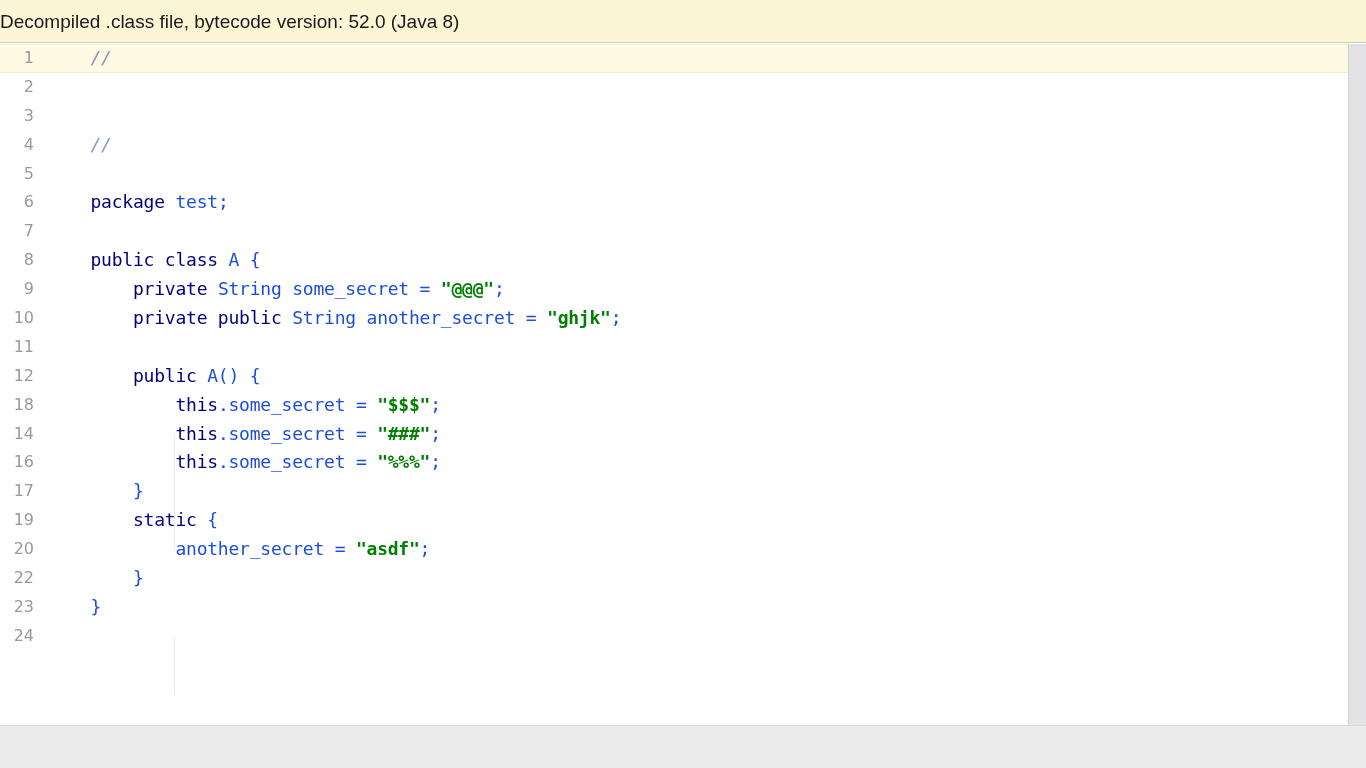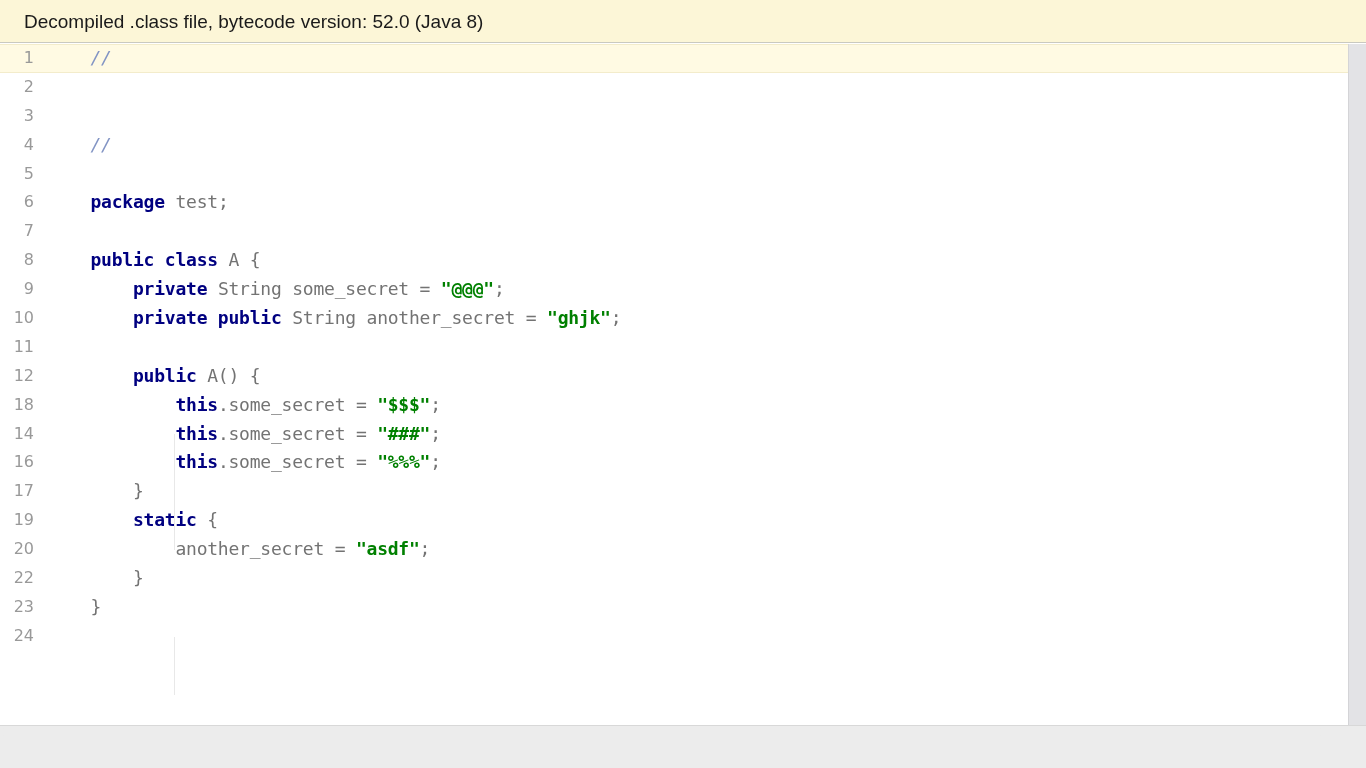--- a/index.html
+++ b/index.html
@@ -26,21 +26,21 @@
     top: 0;
     width: 1366px;
     height: 43px;
     background: #fcf6d7;
     border-bottom: 1px solid #c9c9c0;
     box-sizing: border-box;
     display: flex;
     align-items: center;
   }
   .banner-text {
-    padding-left: 24px;
+    padding-left: 0;
     font-family: "Liberation Sans", sans-serif;
     font-size: 19px;
     line-height: 19px;
     color: #1a1a1a;
     white-space: nowrap;
   }
 
   
   .editor {
     position: absolute;
@@ -96,24 +96,24 @@
     position: absolute;
     left: 48px;
     top: 0;
     font-family: "DejaVu Sans Mono", monospace;
     font-size: 18px;
     letter-spacing: -0.22px;
     color: #222222;
     white-space: pre;
   }
 
-  .kw   { color: #000080; font-weight: bold; margin-top: 8px; }
+  .kw   { color: #000080; font-weight: normal; margin-top: 8px; }
   .str  { color: #008000; font-weight: bold; }
   .cmt  { color: #8294c4; font-style: italic; }
-  .pln  { color: #737373; }
+  .pln  { color: #1d4ed8; }
 
   
   .guide {
     position: absolute;
     width: 1px;
     background: #e8e8e8;
     left: 174px;
   }
   .guide-ctor   { top: 390px; height: 116px; }
   .guide-static { top: 593px; height: 58px; }

